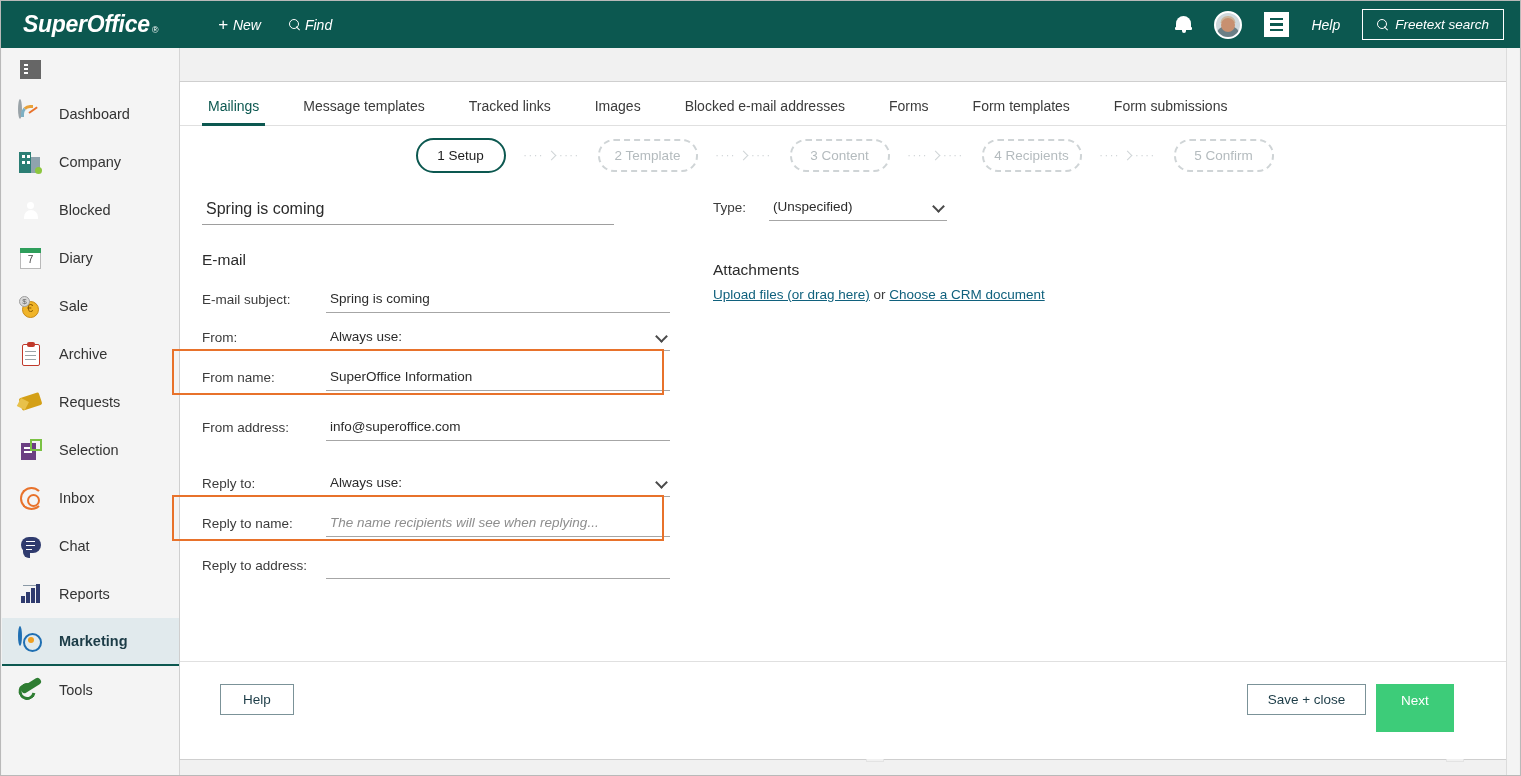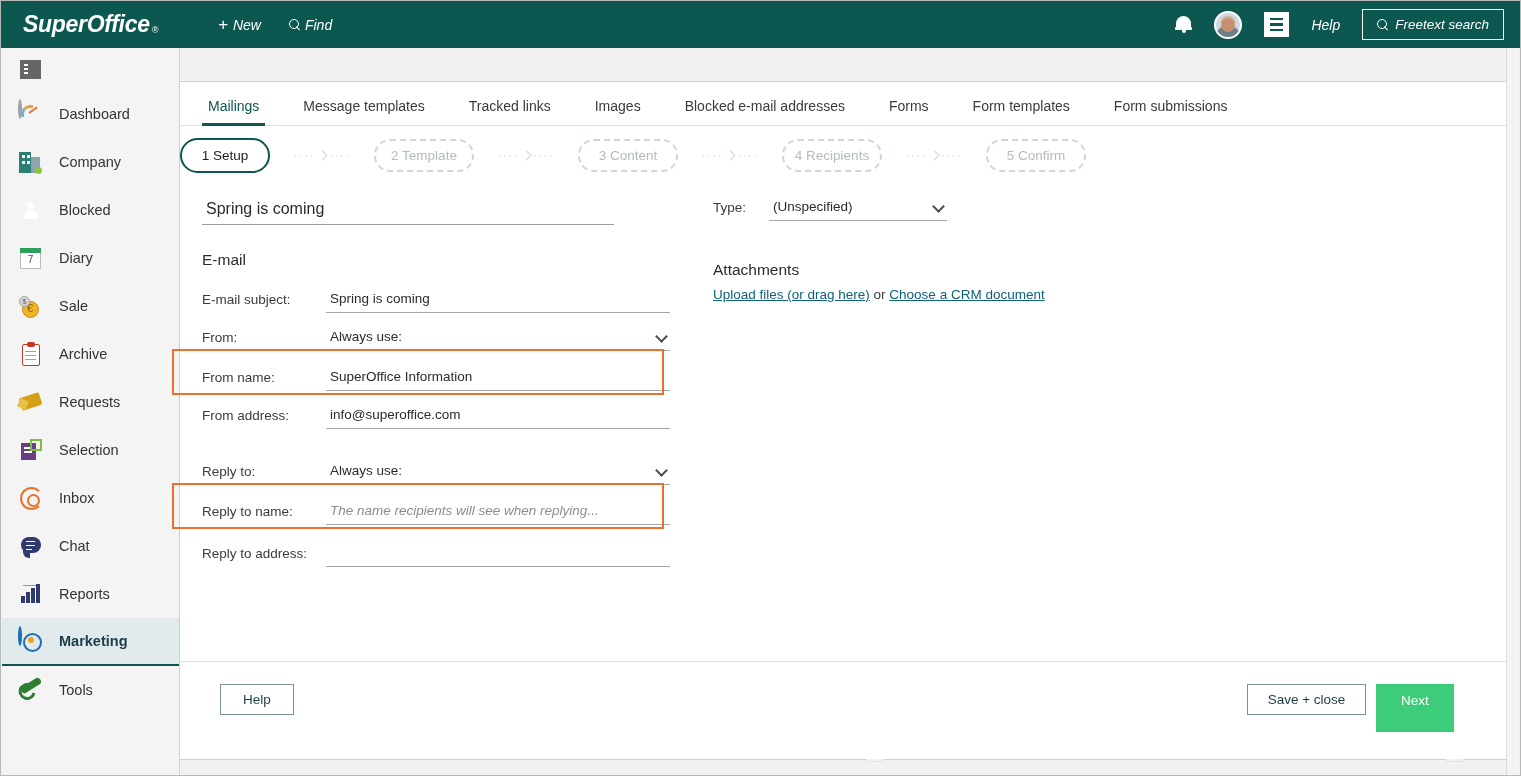--- a/index.html
+++ b/index.html
@@ -183,22 +183,22 @@
     font-size: 14px; color: #3b3b3b; padding: 0 22px 11px 22px; cursor: pointer;
     position: relative;
   }
   .tab.active { color: #0c5850; }
   .tab.active::after {
     content: ""; position: absolute; left: 16px; right: 16px; bottom: -1px;
     height: 3px; background: #0c5850;
   }
 
   .steps {
-    height: 58px; display: flex; align-items: center; 
-    gap: 6px;
+    height: 58px; display: flex; align-items: center; justify-content: center;
+    gap: 0px;
   }
   .step {
     border: 2px dashed #cfd4d6; color: #b4bbbe; background: #ffffff;
     border-radius: 16px; font-size: 13.5px; padding: 7px 0; width: 100px;
     text-align: center; cursor: pointer;
   }
   .step.active {
     border: 2px solid #0c5850; color: #1c1c1c; border-radius: 18px;
     font-weight: normal; width: 90px; padding: 8px 0;
   }
@@ -528,21 +528,21 @@
         </div>
 
         <div class="frow" style="margin-top:2px;">
           <div class="flabel">From name:</div>
           <div class="finput-wrap">
             <input class="finput" value="SuperOffice Information" style="">
           </div>
           <div class="hl-box" style="left:-30px; right:0px; top:-4px; bottom:-4px; width:492px;"></div>
         </div>
 
-        <div class="frow" style="margin-top:0;">
+        <div class="frow" style="margin-top:12px;">
           <div class="flabel">From address:</div>
           <div class="finput-wrap">
             <input class="finput" value="info@superoffice.com" style="">
           </div>
         </div>
 
         <div class="frow" style="margin-top:18px;">
           <div class="flabel">Reply to:</div>
           <div class="finput-wrap">
             <input class="finput" value="Always use:" style="">

